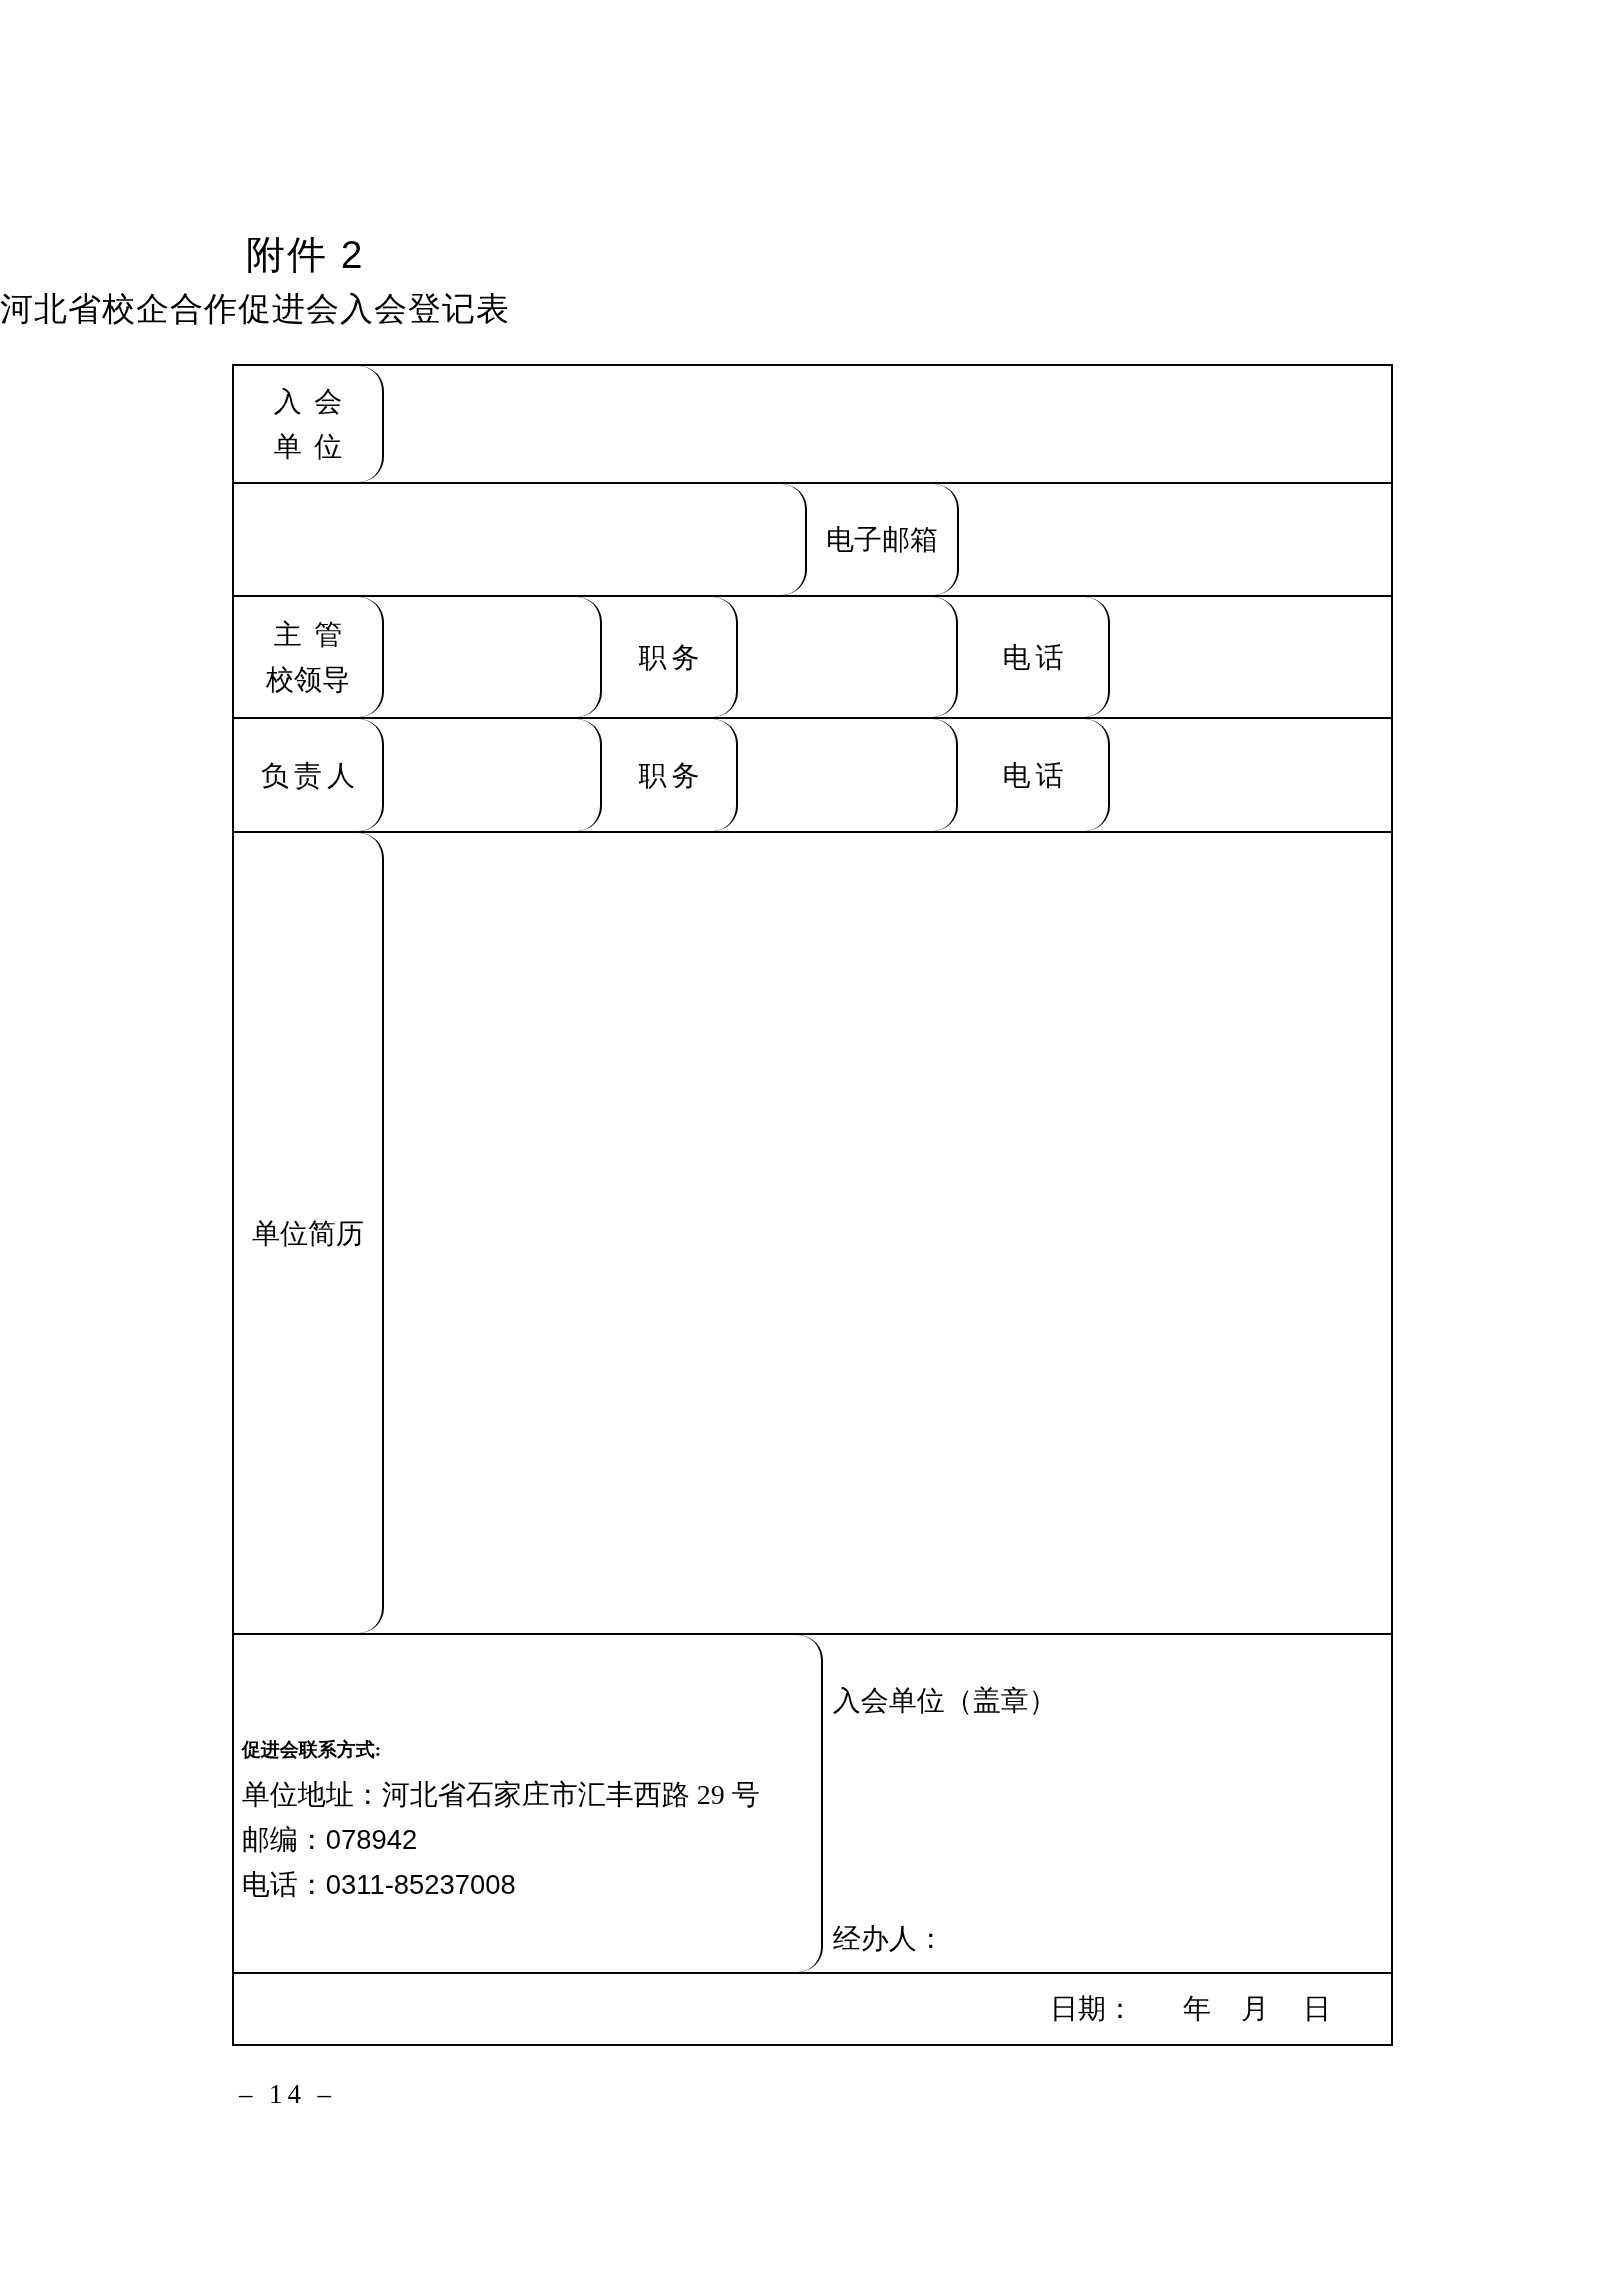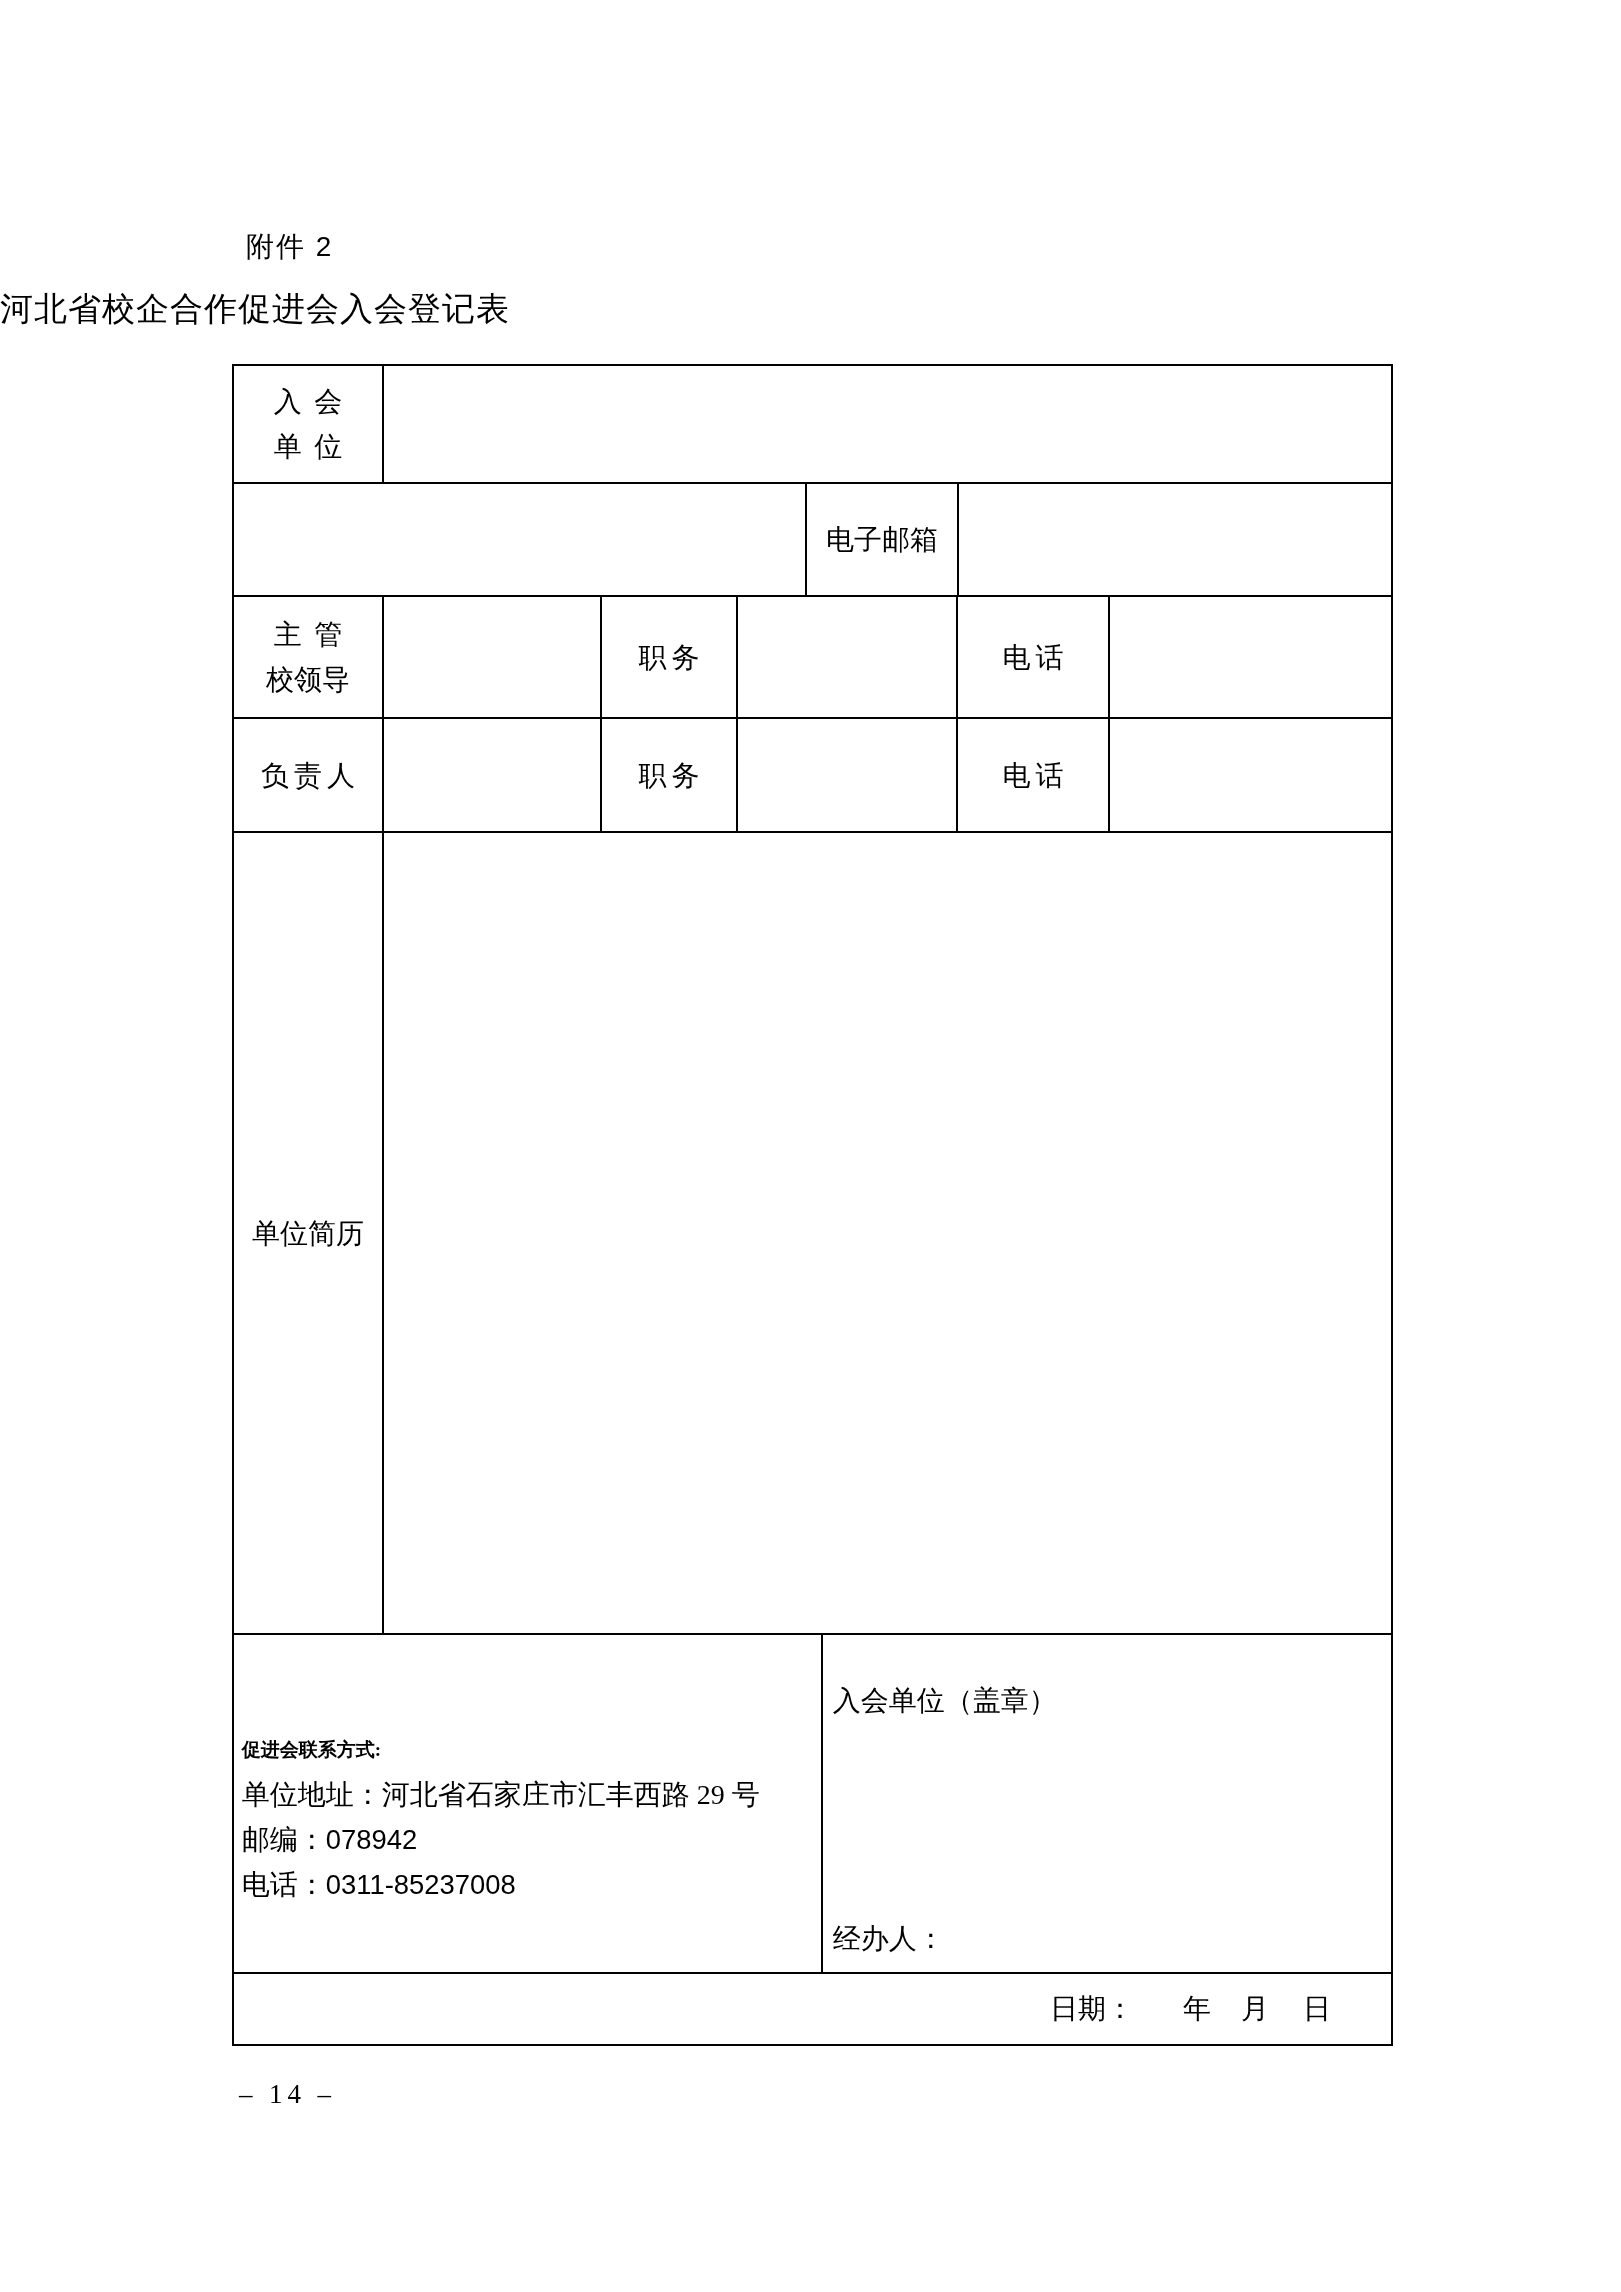--- a/index.html
+++ b/index.html
@@ -11,21 +11,21 @@
     background: #ffffff;
     font-family: "Liberation Serif", serif;
     color: #000;
     overflow: hidden;
     margin: 0 auto;
   }
   .attachment {
     position: absolute;
     left: 246px;
     top: 228px;
-    font-size: 28px;
+    font-size: 39px;
     font-family: "Liberation Sans", sans-serif;
     letter-spacing: 2px;
     text-align: right;
   }
   .title {
     position: absolute;
     left: 0;
     top: 287px;
     width: 100%;
     margin: 0;
@@ -57,20 +57,21 @@
   .r5 { height: 802px; }
   .r6 { height: 339px; }
   .r7 { height: 70px; }
   .cell {
     box-sizing: border-box;
     border-right: 2px solid #000;
     display: flex;
     align-items: center;
     justify-content: center;
     text-align: center;
+    border-radius: 25px;
   }
   .cell.grow { flex: 1 1 auto; border-right: none; }
   .w-a  { width: 150px; flex: 0 0 150px; }
   .w-b2 { width: 573px; flex: 0 0 573px; }
   .w-c  { width: 136px; flex: 0 0 136px; }
   .w-b  { width: 218px; flex: 0 0 218px; }
   .w-d  { width: 220px; flex: 0 0 220px; }
   .w-e  { width: 152px; flex: 0 0 152px; }
   .w-left { width: 589px; flex: 0 0 589px; }
   .lbl { line-height: 45px; }

